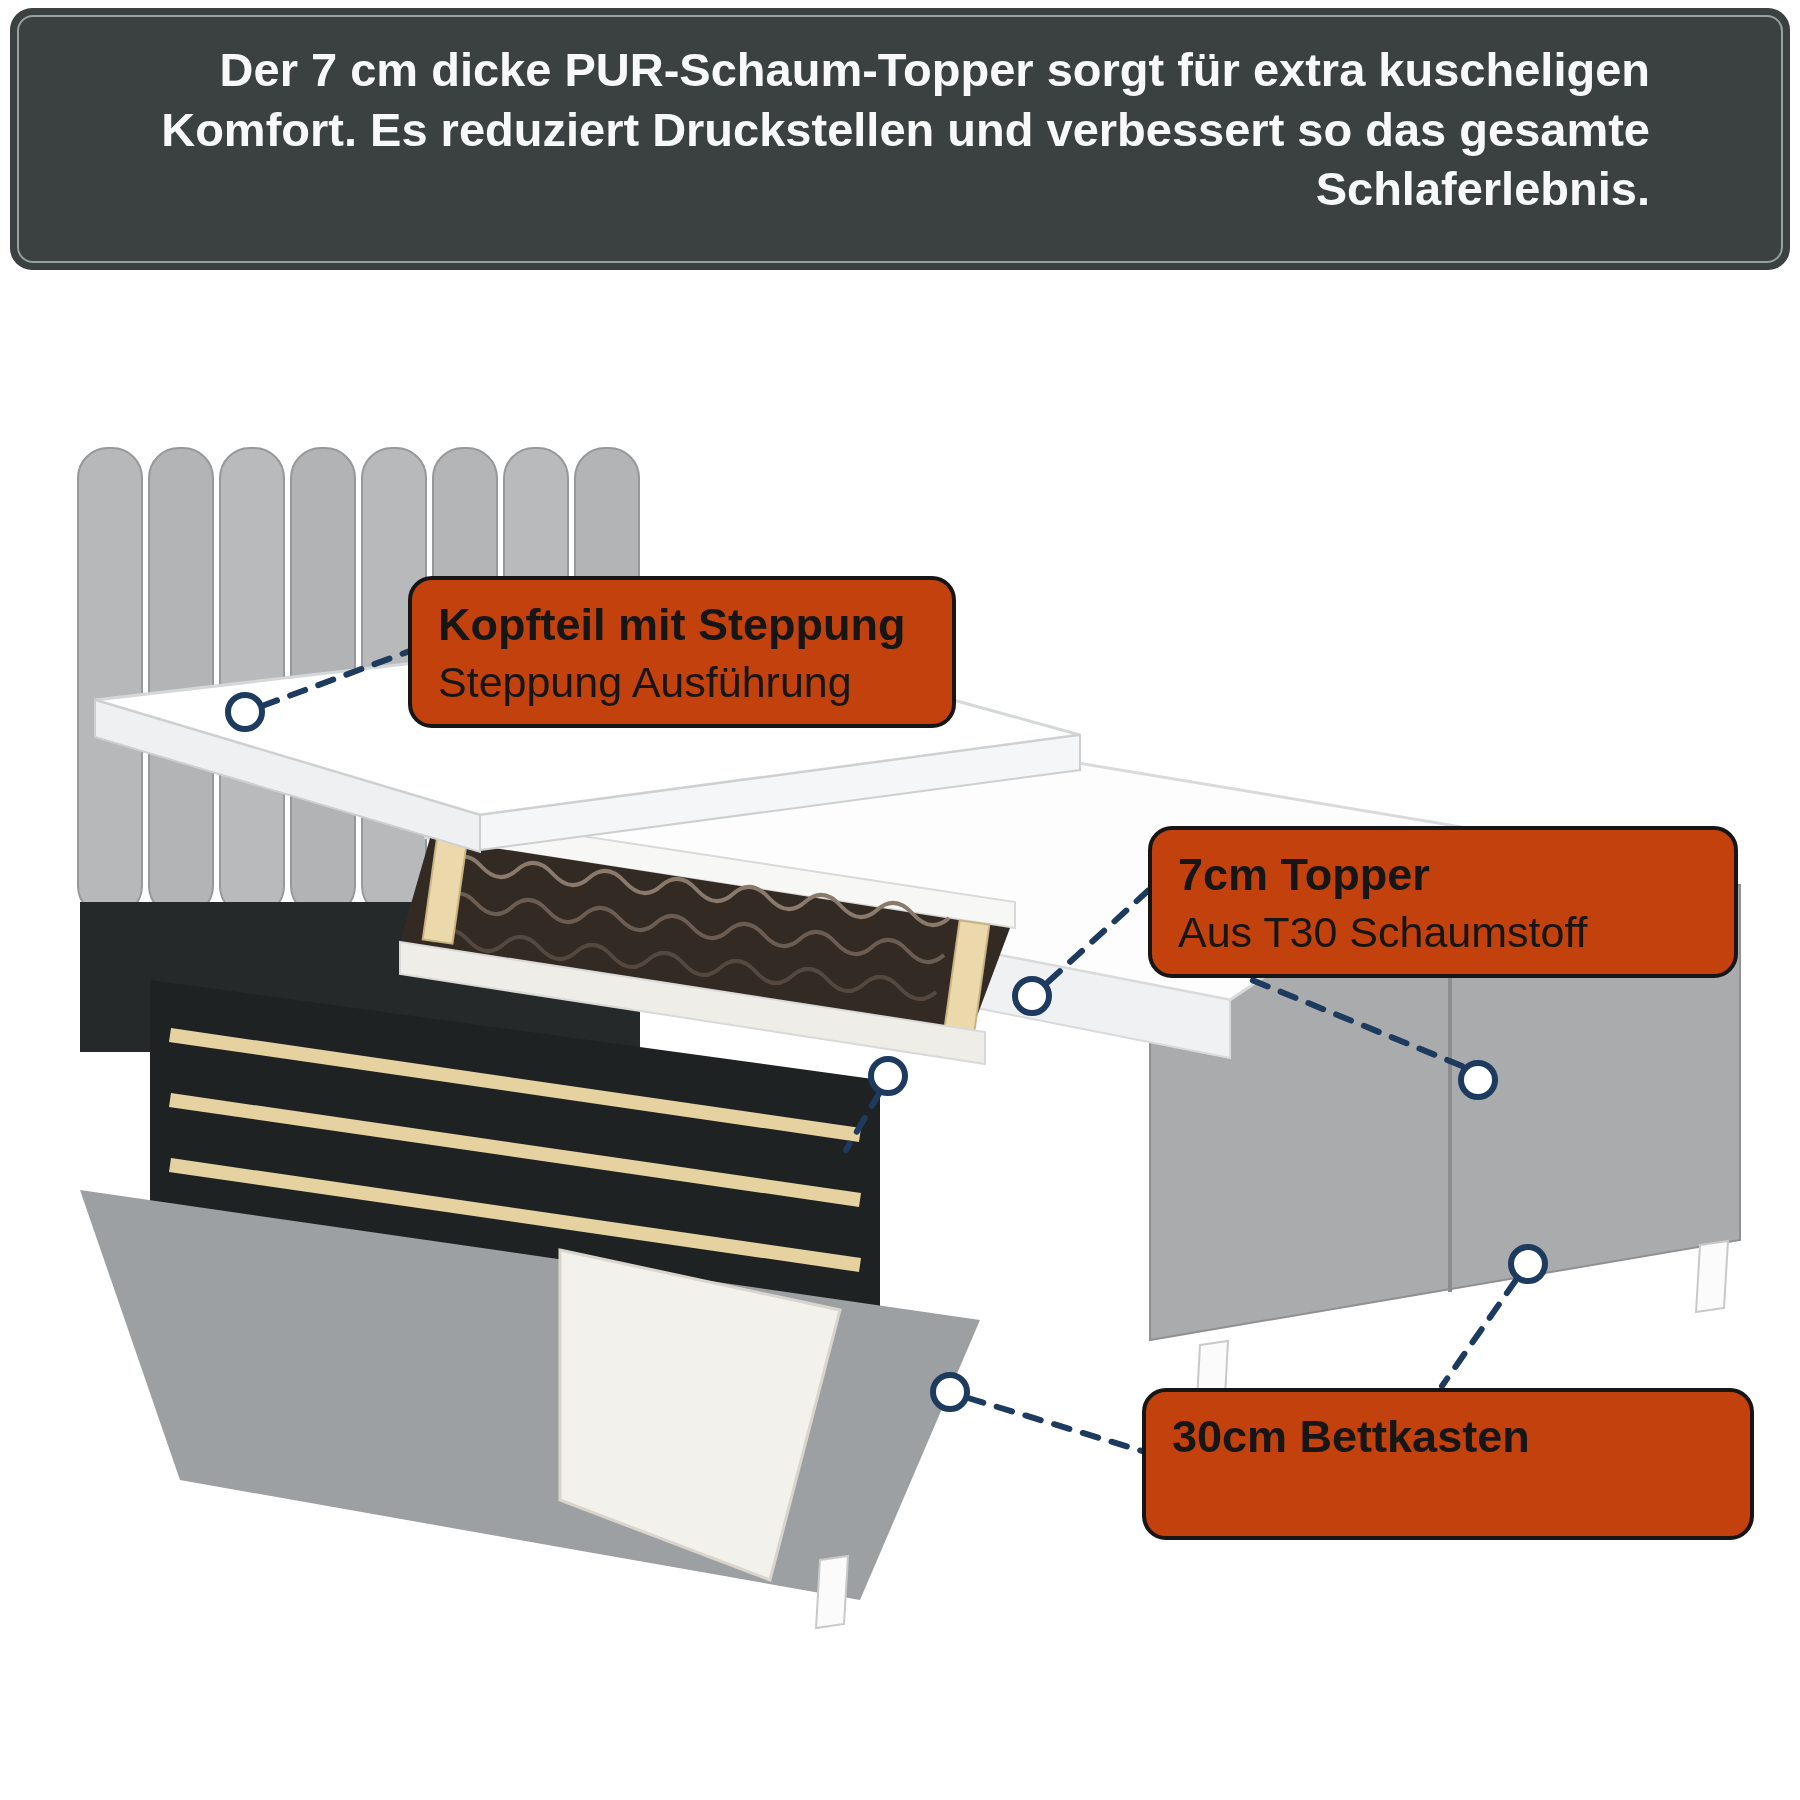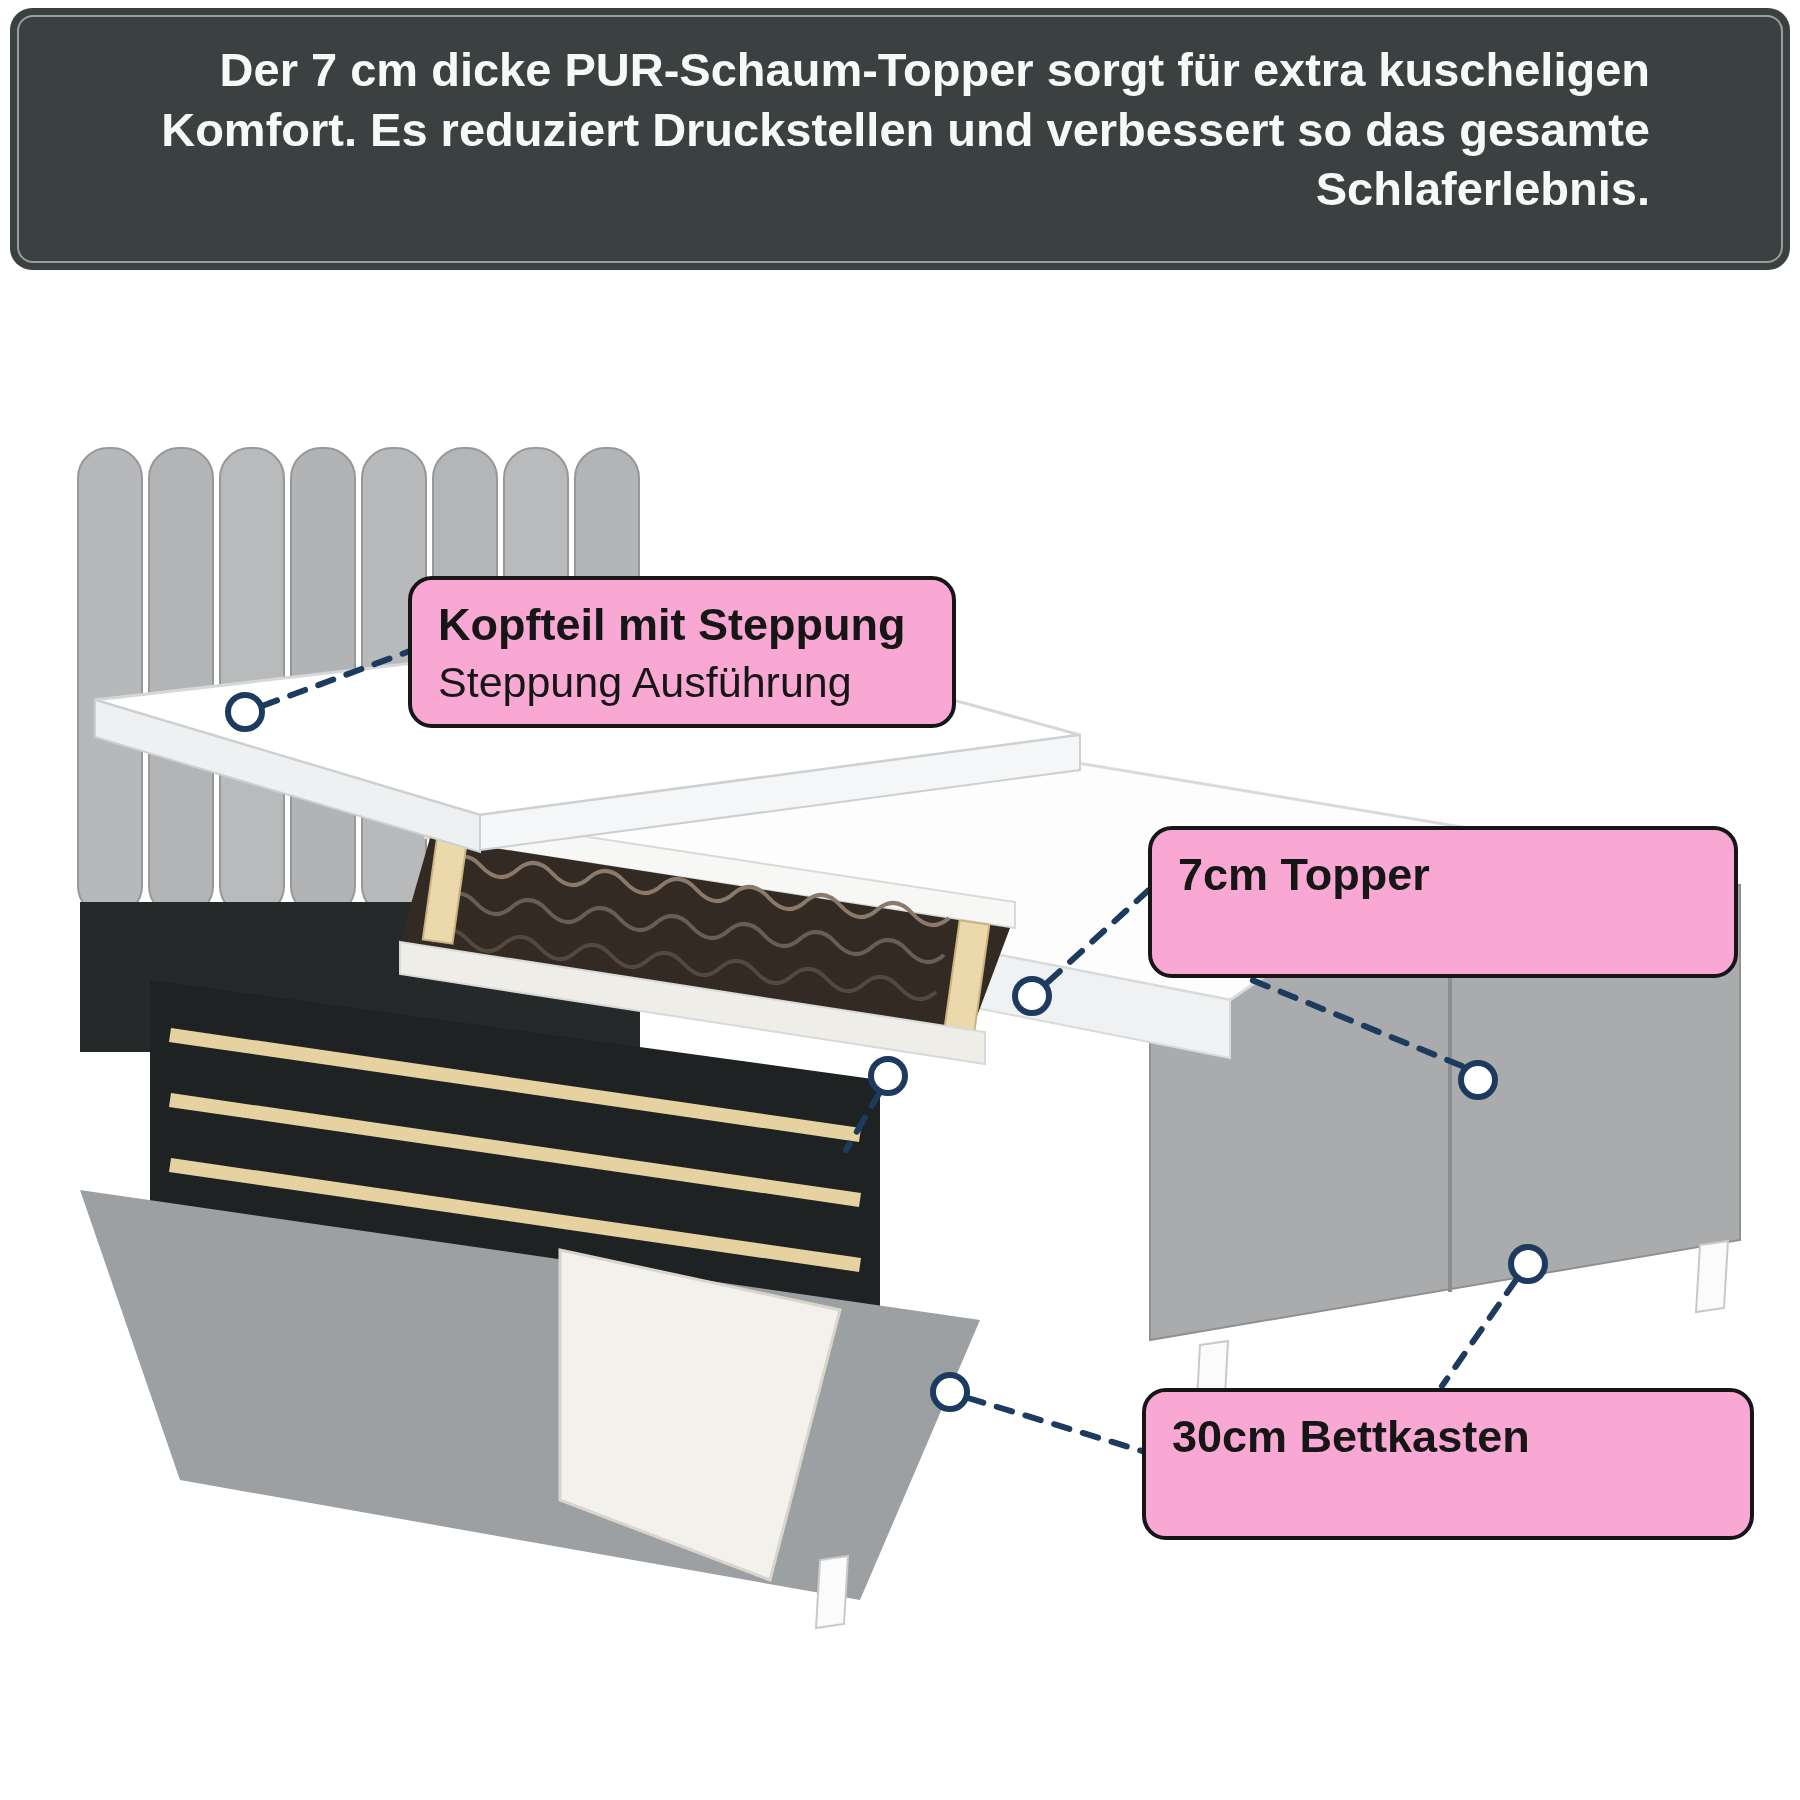--- a/index.html
+++ b/index.html
@@ -32,21 +32,21 @@
     left:140px;right:140px;top:32px;
     text-align:right;
     font-size:47px;
     line-height:1.27;
     font-weight:700;
     color:#f7f9f9;
   }
   
   .callout{
     position:absolute;
-    background:#f9a8d4;
+    background:#c2410c;
     border:4px solid #161616;
     border-radius:24px;
     box-sizing:border-box;
     padding:16px 26px;
   }
   .callout .title{
     font-size:45px;
     font-weight:700;
     line-height:1.3;
     white-space:nowrap;
@@ -147,20 +147,21 @@
     <div class="banner-text">Der 7 cm dicke PUR-Schaum-Topper sorgt für extra kuscheligen Komfort. Es reduziert Druckstellen und verbessert so das gesamte Schlaferlebnis.</div>
   </div>
 
   <div class="callout" id="callout-headboard">
     <div class="title">Kopfteil mit Steppung</div>
     <div class="subtitle">Steppung Ausführung</div>
   </div>
 
   <div class="callout" id="callout-topper">
     <div class="title">7cm Topper</div>
+    <div class="subtitle">Aus T30 Schaumstoff</div>
   </div>
 
 
   <div class="callout" id="callout-storage">
     <div class="title">30cm Bettkasten</div>
   </div>
 
 </div>
 
 </body></html>

